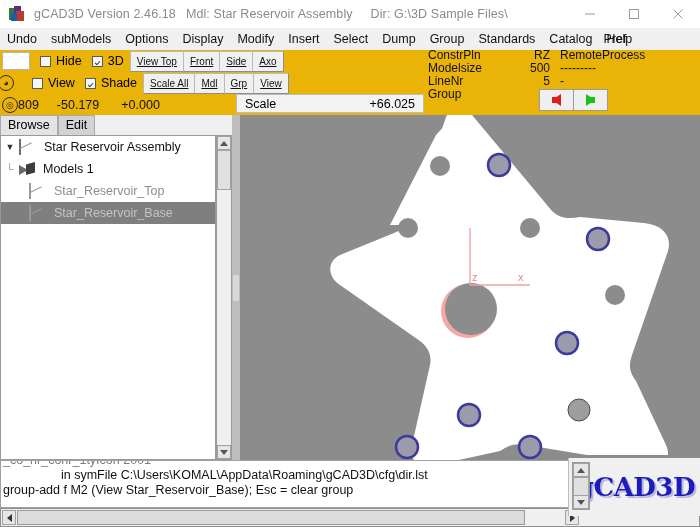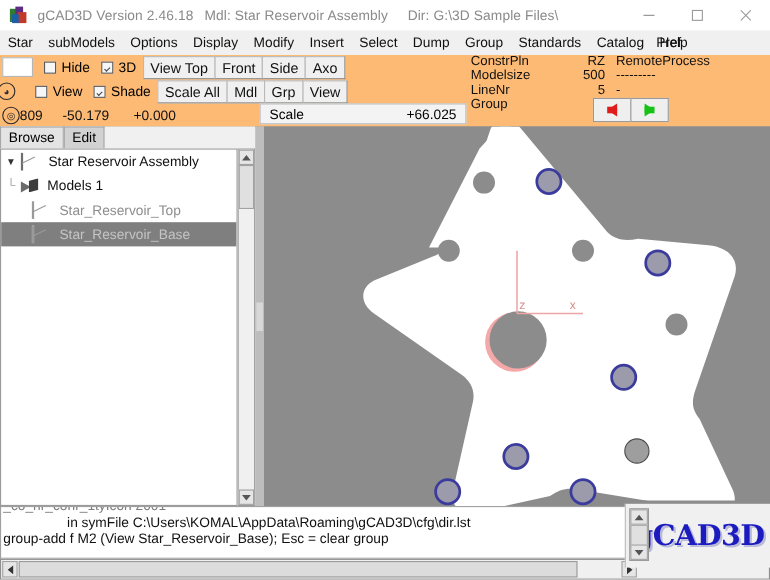--- a/index.html
+++ b/index.html
@@ -44,41 +44,41 @@
     display:flex;align-items:center;
   }
   .menuitem{
     padding:0 7px;height:22px;line-height:22px;font-size:12.5px;color:#111;white-space:nowrap;
   }
   .menuitem.overlap{position:relative;padding-right:0;}
   .menuitem.overlap .ghost{position:absolute;left:4px;top:0;color:#111;}
 
   
   .toolbar{
-    position:absolute;left:0;top:50px;width:700px;height:65px;background:#fdba74;
+    position:absolute;left:0;top:50px;width:700px;height:65px;background:#eab308;
     border-bottom:1px solid #9e9e9e;
   }
   .tb-row{position:absolute;left:0;height:22px;display:flex;align-items:center;}
   .tb-row.r1{top:0;}
   .tb-row.r2{top:22px;}
   .tb-row.r3{top:44px;}
 
   .white-box{width:26px;height:16px;background:#fff;border:1px solid #b6b6b6;margin-left:2px;}
   .circ-ico{width:16px;height:16px;border:1px solid #2b2b2b;border-radius:50%;
             margin-left:6px;font-size:9px;line-height:14px;text-align:center;color:#2b2b2b;
             box-sizing:border-box;position:relative;left:-8px;overflow:hidden;}
   .chk{width:11px;height:11px;border:1px solid #5a5a5a;background:#f6f6f6;display:inline-block;
        margin-right:5px;position:relative;box-sizing:border-box;}
   .chk.on::after{content:"";position:absolute;left:2px;top:4px;width:4px;height:2px;
        border-left:1.5px solid #444;border-bottom:1.5px solid #444;transform:rotate(-45deg);}
   .lblchk{display:flex;align-items:center;margin-left:10px;font-size:12.5px;}
   .tbtn{
-    height:19px;padding:0 6px;line-height:19px;font-size:13px;background:#f0f0f0;
+    height:19px;padding:0 6px;line-height:19px;font-size:10px;background:#f0f0f0;
     border:1px solid #b9b9b9;border-right-color:#8d8d8d;border-bottom-color:#8d8d8d;
-    margin-left:-1px;white-space:nowrap;color:#111;
+    margin-left:-1px;white-space:nowrap;color:#111;text-decoration:underline;
   }
   .tbtn.first{margin-left:6px;}
   .coordtxt{font-size:12.5px;white-space:nowrap;color:#111;}
   .scalebox{
     position:absolute;left:236px;top:44px;width:188px;height:19px;background:#f3f3f3;
     border:1px solid #bdbdbd;display:flex;align-items:center;justify-content:space-between;
     padding:0 8px;box-sizing:border-box;font-size:12.5px;
   }
   .infogrid{
     position:absolute;left:424px;top:-1px;width:276px;font-size:12px;line-height:13px;
@@ -204,21 +204,21 @@
       <div class="wbtn">
         <svg width="12" height="12" viewBox="0 0 12 12">
             <line x1="1.5" y1="1.5" x2="10.5" y2="10.5" stroke="#9a9a9a" stroke-width="1"></line>
             <line x1="10.5" y1="1.5" x2="1.5" y2="10.5" stroke="#9a9a9a" stroke-width="1"></line>
           </svg>
       </div>
     </div>
   </div>
 
   <div class="menubar">
-    <div class="menuitem">Star</div>
+    <div class="menuitem">Undo</div>
     <div class="menuitem">subModels</div>
     <div class="menuitem">Options</div>
     <div class="menuitem">Display</div>
     <div class="menuitem">Modify</div>
     <div class="menuitem">Insert</div>
     <div class="menuitem">Select</div>
     <div class="menuitem">Dump</div>
     <div class="menuitem">Group</div>
     <div class="menuitem">Standards</div>
     <div class="menuitem">Catalog</div>

